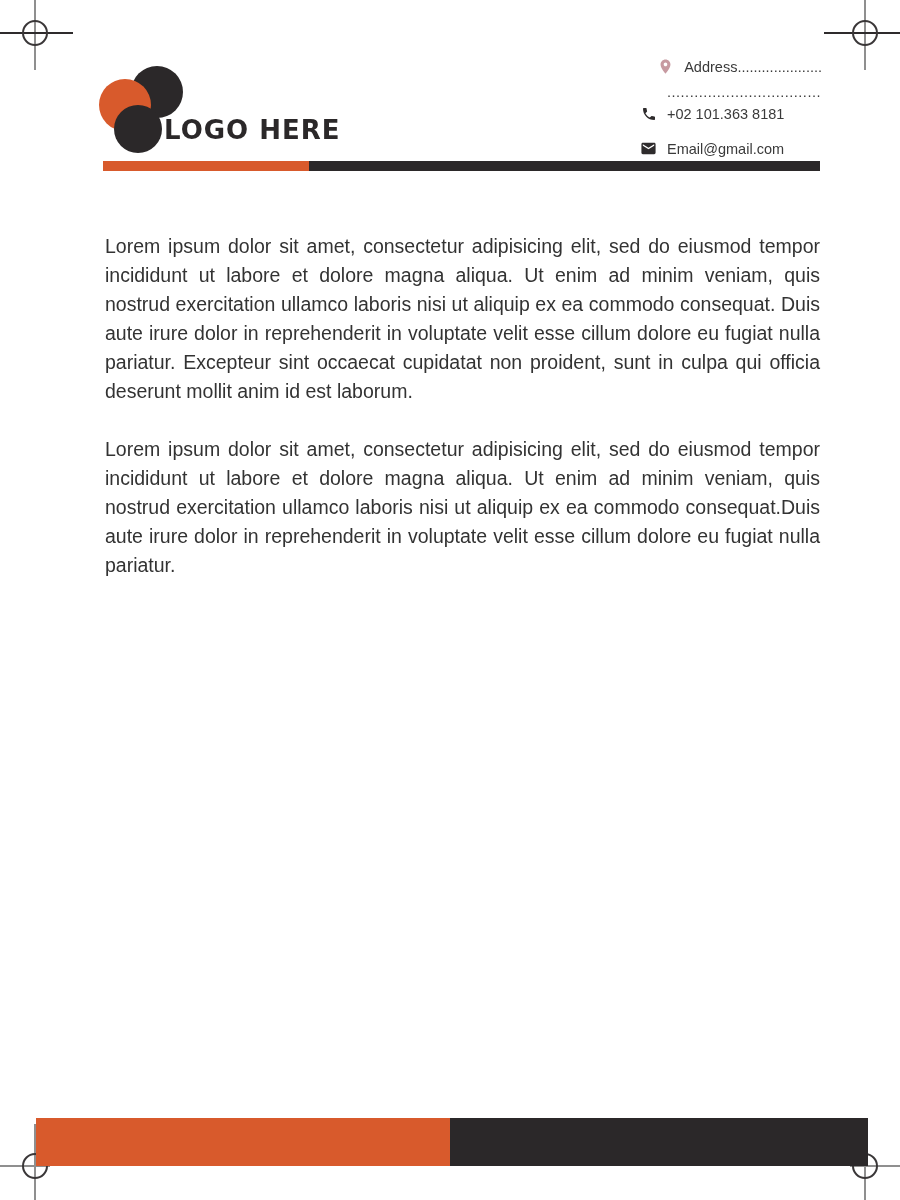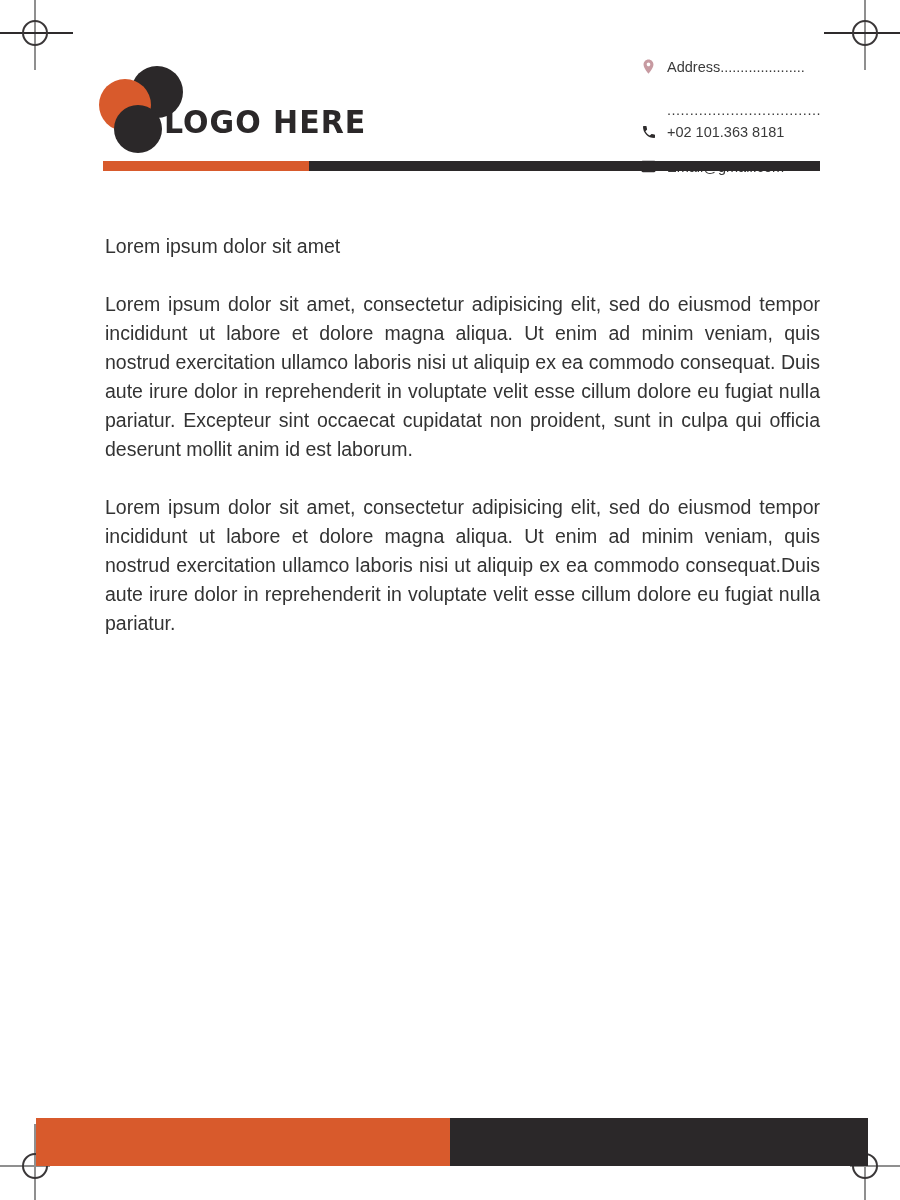--- a/index.html
+++ b/index.html
@@ -41,39 +41,39 @@
   .cm-v.br{left:864px;top:1150px;height:50px;}
   .cm-h.br{left:850px;top:1165px;width:50px;}
   .cm-circle.br{left:852px;top:1153px;}
 
   
   .logo-circle{position:absolute;border-radius:50%;}
   .logo-circle.c-top{left:131px;top:66px;width:52px;height:52px;background:var(--dark);z-index:1;}
   .logo-circle.c-orange{left:99px;top:79px;width:52px;height:52px;background:var(--orange);z-index:2;}
   .logo-circle.c-bottom{left:114px;top:105px;width:48px;height:48px;background:var(--dark);z-index:3;}
   .logo-text{
-    position:absolute;left:164px;top:106px;z-index:4;
+    position:absolute;left:164px;top:116px;z-index:4;
     font-family:"DejaVu Sans", sans-serif;
-    font-weight:900;font-size:30px;line-height:1.1;
+    font-weight:900;font-size:26px;line-height:1.1;
     letter-spacing:1px;color:var(--dark);
     transform:scaleY(1.04);
     white-space:nowrap;
   }
 
   
   .contact{
     position:absolute;left:640px;top:58px;width:182px;
     font-size:14.5px;color:#3a3a3a;
   }
   .contact-row{display:flex;align-items:center;}
   .contact-row .icon{
     width:17px;height:17px;flex:0 0 17px;margin-right:10px;
     display:inline-flex;align-items:center;justify-content:center;
   }
-  .contact-row.address{margin-bottom:27px;}
+  .contact-row.address{margin-bottom:9px;justify-content:flex-end;}
   .contact-row.dots{margin-bottom:5px;padding-left:27px;letter-spacing:0.5px;}
   .contact-row.phone{margin-bottom:18px;}
   .contact-row span{white-space:nowrap;overflow:hidden;}
 
   
   .divider{position:absolute;left:103px;top:161px;width:717px;height:10px;display:flex;}
   .divider .seg-orange{width:206px;height:100%;background:var(--orange);}
   .divider .seg-dark{flex:1;height:100%;background:var(--dark);}
 
   
@@ -147,21 +147,20 @@
       <span>Email@gmail.com</span>
     </div>
   </div>
 
   <div class="divider">
     <div class="seg-orange"></div>
     <div class="seg-dark"></div>
   </div>
 
   <div class="letter">
-    <div class="greeting">Lorem ipsum dolor sit amet</div>
     <p class="para">Lorem ipsum dolor sit amet, consectetur adipisicing elit, sed do eiusmod tempor incididunt ut labore et dolore magna aliqua. Ut enim ad minim veniam, quis nostrud exercitation ullamco laboris nisi ut aliquip ex ea commodo consequat. Duis aute irure dolor in reprehenderit in voluptate velit esse cillum dolore eu fugiat nulla pariatur. Excepteur sint occaecat cupidatat non proident, sunt in culpa qui officia deserunt mollit anim id est laborum.</p>
     <p class="para">Lorem ipsum dolor sit amet, consectetur adipisicing elit, sed do eiusmod tempor incididunt ut labore et dolore magna aliqua. Ut enim ad minim veniam, quis nostrud exercitation ullamco laboris nisi ut aliquip ex ea commodo consequat.Duis aute irure dolor in reprehenderit in voluptate velit esse cillum dolore eu fugiat nulla pariatur.</p>
   </div>
 
   <div class="footer">
     <div class="seg-orange"></div>
     <div class="seg-dark"></div>
   </div>
 
 </div>

